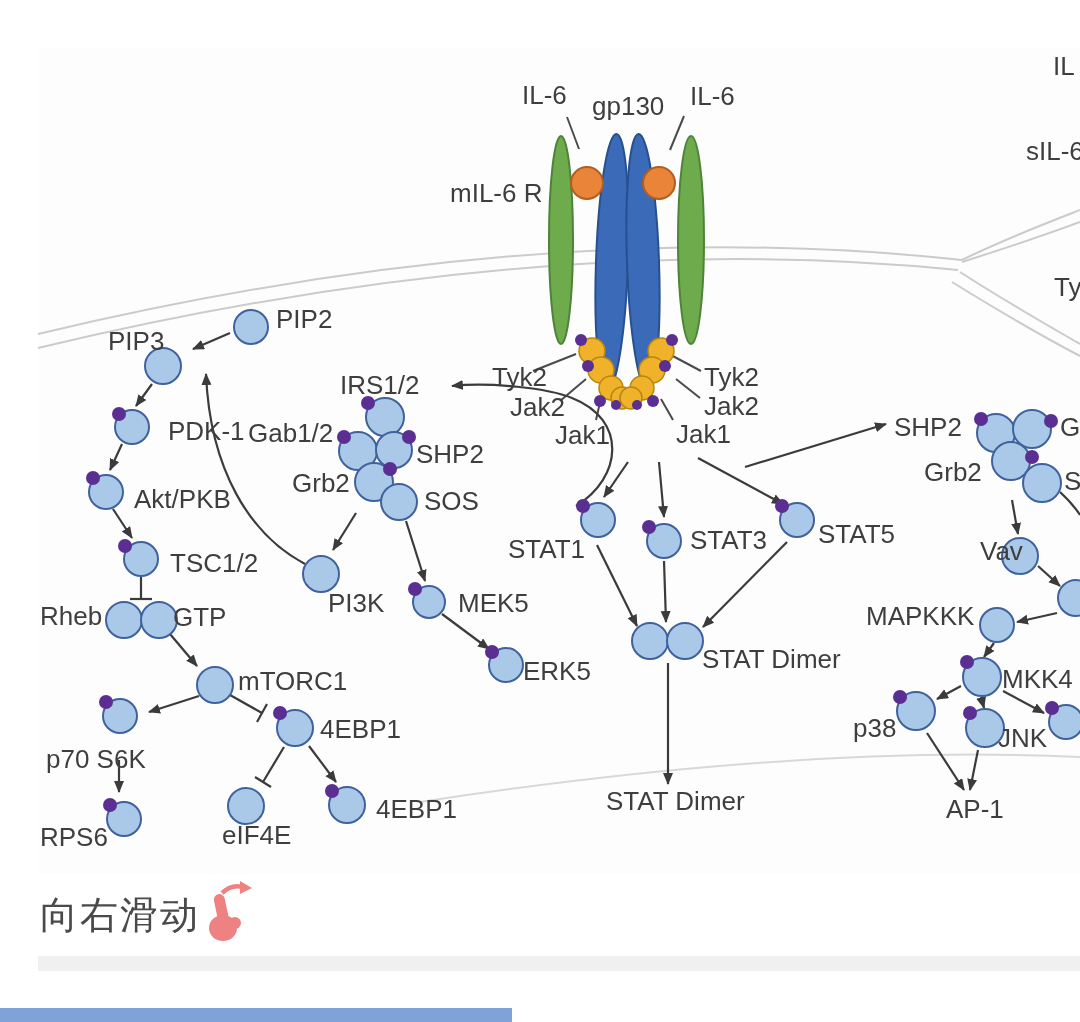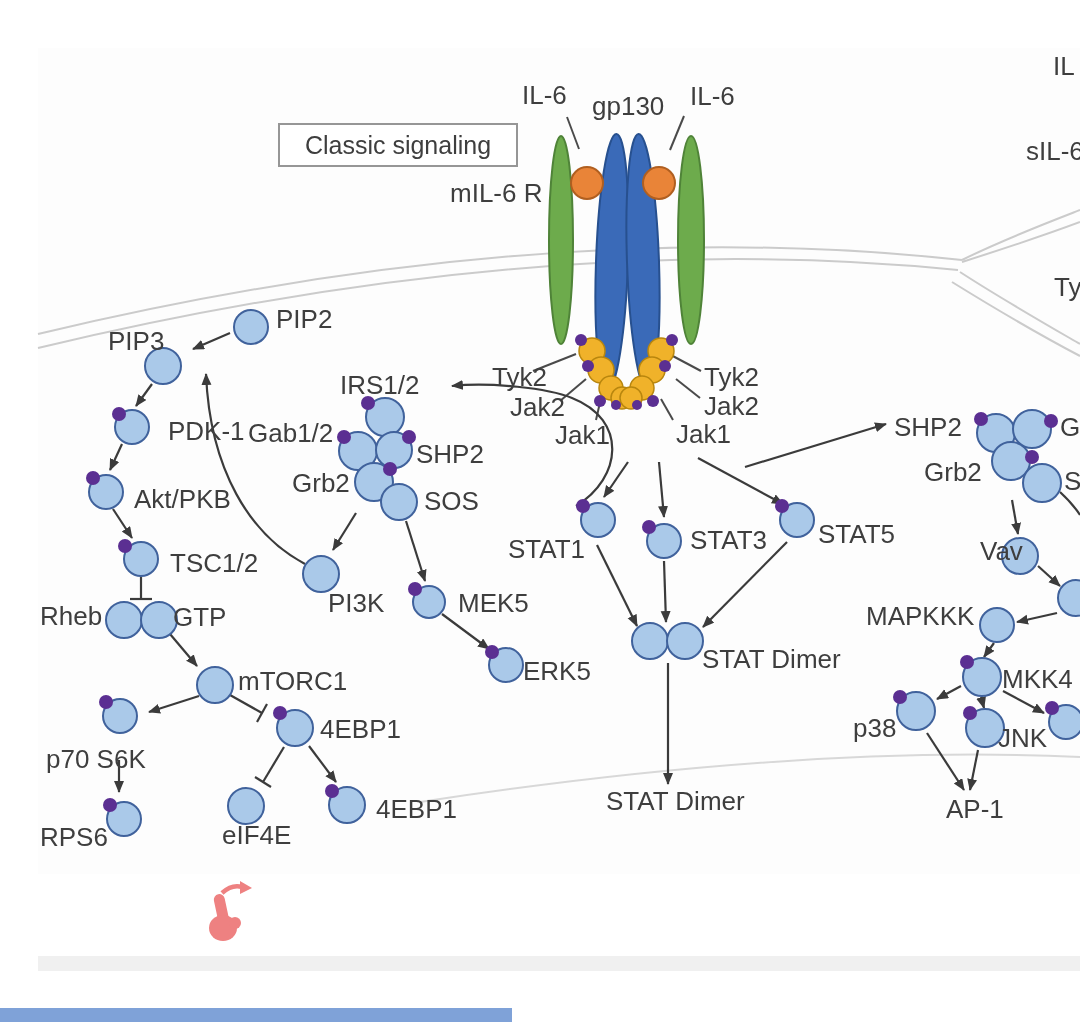--- a/index.html
+++ b/index.html
@@ -179,21 +179,20 @@
       <circle cx="981" cy="419" r="7"></circle>
         <circle cx="1051" cy="421" r="7"></circle>
       <circle cx="1032" cy="457" r="7"></circle>
         <circle cx="967" cy="662" r="7"></circle>
       <circle cx="900" cy="697" r="7"></circle>
         <circle cx="970" cy="713" r="7"></circle>
       <circle cx="1052" cy="708" r="7"></circle>
     </g>
   </svg>
 
-  <div class="titlebox">Classic signaling</div>
 
   <div class="lbl" style="left:522px;top:82px">IL-6</div>
   <div class="lbl" style="left:592px;top:93px">gp130</div>
   <div class="lbl" style="left:690px;top:83px">IL-6</div>
   <div class="lbl" style="left:450px;top:180px">mIL-6 R</div>
 
   <div class="lbl" style="left:492px;top:364px">Tyk2</div>
   <div class="lbl" style="left:510px;top:394px">Jak2</div>
   <div class="lbl" style="left:555px;top:422px">Jak1</div>
   <div class="lbl" style="left:704px;top:364px">Tyk2</div>
@@ -237,20 +236,21 @@
   <div class="lbl" style="left:866px;top:603px">MAPKKK</div>
   <div class="lbl" style="left:1002px;top:666px">MKK4</div>
   <div class="lbl" style="left:853px;top:715px">p38</div>
   <div class="lbl" style="left:998px;top:725px">JNK</div>
   <div class="lbl" style="left:946px;top:796px">AP-1</div>
 
   <div class="lbl" style="left:1053px;top:53px">IL</div>
   <div class="lbl" style="left:1026px;top:138px">sIL-6</div>
   <div class="lbl" style="left:1054px;top:274px">Ty</div>
 
+  <div class="swipe-hint">向右滑动</div>
   <svg class="swipe-icon" width="58" height="64" viewBox="0 0 58 64">
     <path d="M26,13 Q36,4 46,7" stroke="#ee8181" stroke-width="4.5" fill="none"></path>
     <polygon points="44,1 56,8 44,14" fill="#ee8181"></polygon>
     <g fill="#ee8181">
       <rect x="20" y="14" width="11" height="32" rx="5.5" transform="rotate(-12 25 30)"></rect>
       <ellipse cx="27" cy="48" rx="14" ry="13"></ellipse>
       <circle cx="39" cy="43" r="6"></circle>
     </g>
   </svg>
   <div class="divider"></div>

